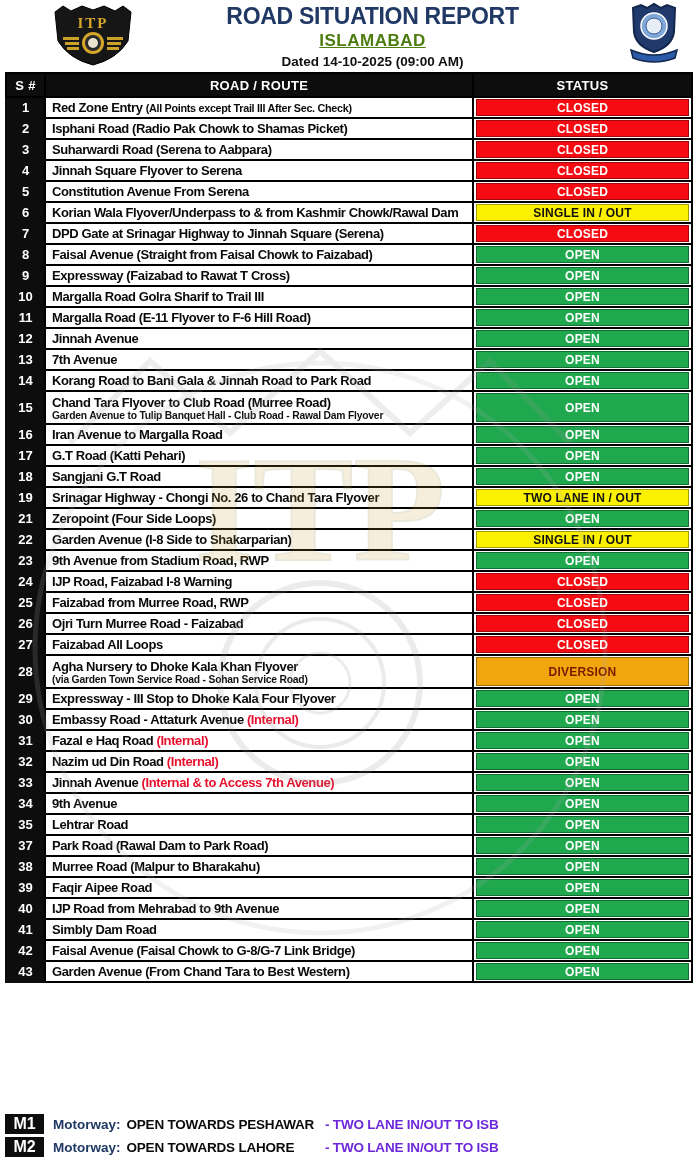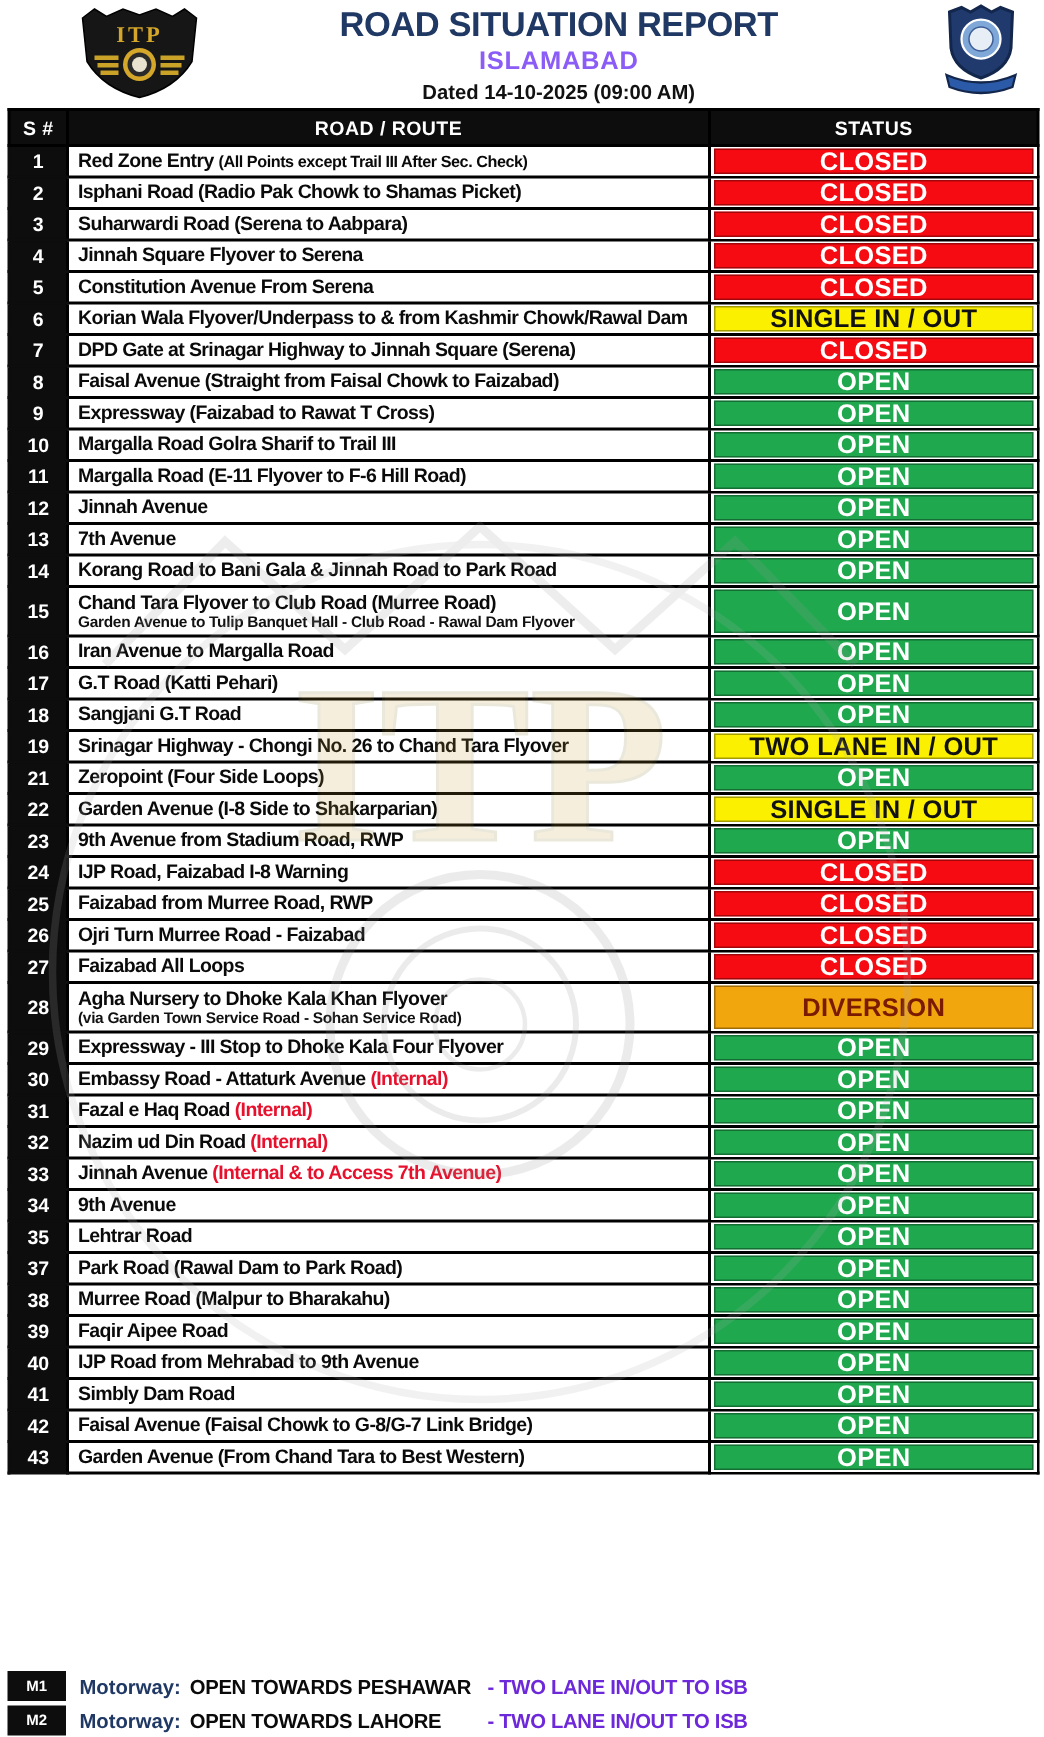--- a/index.html
+++ b/index.html
@@ -7,21 +7,21 @@
   .page {
     position:relative; width:696px; height:1158px; margin:0 auto;
     background:#ffffff; overflow:hidden;
     font-family:"Liberation Sans", sans-serif;
     padding-left:36px;
   }
   
   .top-header { position:relative; height:70px; }
   .titles { position:absolute; left:13px; right:0; top:3px; text-align:center; z-index:2; }
   .title-main  { font-size:23px; font-weight:bold; color:#1F3864; letter-spacing:-0.3px; }
-  .title-city  { font-size:17px; font-weight:bold; color:#8b5cf6; letter-spacing:0.5px; margin-top:1px; }
+  .title-city  { font-size:17px; font-weight:bold; color:#4d7c0f; letter-spacing:0.5px; margin-top:1px;text-decoration:underline; }
   .title-dated { font-size:13.5px; font-weight:bold; color:#111; margin-top:3px; }
   .logo-left  { position:absolute; left:13px;  top:3px; width:88px; height:64px; z-index:3; }
   .logo-right { position:absolute; right:9px; top:2px; width:66px; height:62px; z-index:3; }
 
   
   table.road-table {
     position:absolute; left:5px; top:72px; width:686px;
     border-collapse:collapse; table-layout:fixed; z-index:1;
   }
   .road-table col.c-sno    { width:39px; }
@@ -40,37 +40,37 @@
   }
   td.road { background:transparent; padding:0 6px; line-height:1.02; }
   .road-main { font-size:13px; font-weight:bold; color:#0a0a0a; letter-spacing:-0.4px; white-space:nowrap; }
   .road-small { font-size:10.8px; font-weight:bold; color:#0a0a0a; letter-spacing:-0.3px; white-space:nowrap; }
   .road-red { font-size:13px; font-weight:bold; color:#E8112D; letter-spacing:-0.4px; white-space:nowrap; }
   .road-sub { font-size:10.3px; font-weight:bold; color:#111; letter-spacing:-0.2px; margin-top:1px; white-space:nowrap; }
   td.status { position:relative; background:#fff; }
   .status-pill {
     position:absolute; top:1px; bottom:1px; left:2px; right:2px;
     display:flex; align-items:center; justify-content:center;
-    font-size:17px; font-weight:bold; letter-spacing:0.2px;
+    font-size:12px; font-weight:bold; letter-spacing:0.2px;
     border:1px solid rgba(0,0,0,0.35);
   }
 
   
   .watermark {
     position:absolute; left:55px; top:328px; width:530px; height:470px;
     z-index:4; opacity:0.17; pointer-events:none;
   }
   .watermark svg { overflow:visible; }
 
   
   .footer { position:absolute; left:5px; top:1114px; width:686px; z-index:2; }
   .footer-row { display:flex; align-items:center; height:20px; margin-bottom:3px; }
   .fm-box {
     width:39px; height:20px; background:#0D0D0D; color:#fff;
-    font-size:10px; font-weight:bold; display:flex; align-items:center; justify-content:center;
+    font-size:16px; font-weight:bold; display:flex; align-items:center; justify-content:center;
     margin-right:9px; flex:0 0 auto;
   }
   .fm-main { display:inline-flex; gap:6px; width:272px; flex:0 0 auto; }
   .fm-label { font-size:13.5px; font-weight:bold; color:#1F3864; }
   .fm-route { font-size:13.5px; font-weight:bold; color:#0a0a0a; letter-spacing:-0.2px; }
   .fm-detail { font-size:13.5px; font-weight:bold; color:#6d28d9; letter-spacing:-0.2px; }
 </style>
 </head>
 <body>
 

